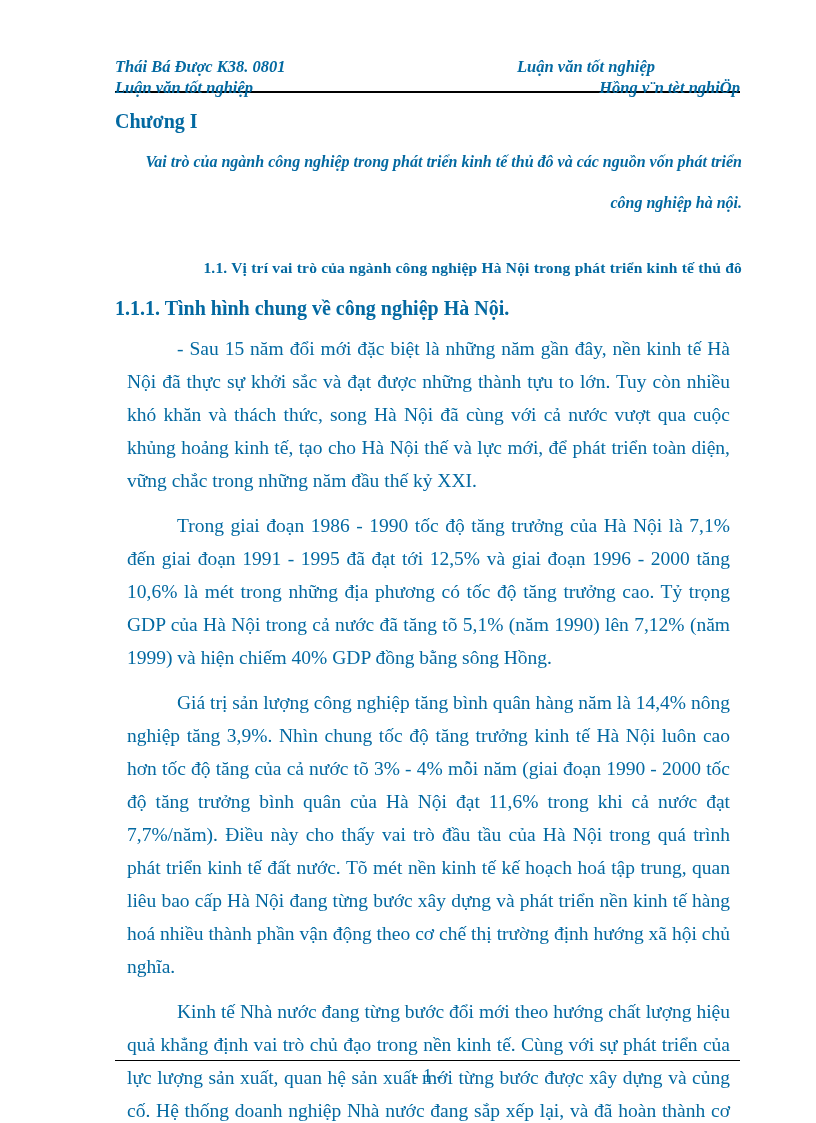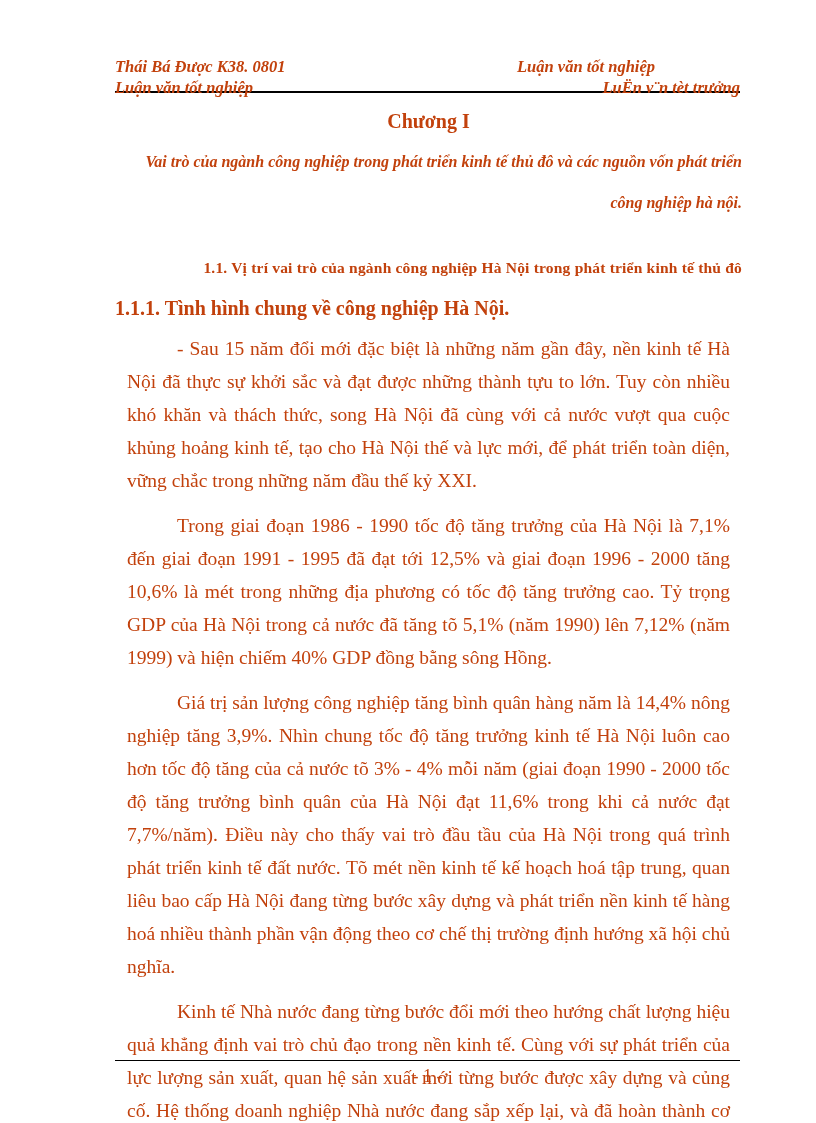--- a/index.html
+++ b/index.html
@@ -1,21 +1,21 @@
 <!DOCTYPE html>
 <html><head>
 <meta charset="utf-8">
 <style>
   * { margin: 0; padding: 0; box-sizing: border-box; }
   html, body { background: #ffffff; }
   .page {
     width: 816px;
     height: 1123px;
     background: #ffffff;
-    color: #c2410c;
+    color: #0369a1;
     font-family: "Liberation Serif", "DejaVu Serif", serif;
     position: relative;
     overflow: hidden;
     margin: 0 auto;
   }
   
   .header {
     position: absolute;
     top: 56px;
     left: 115px;
@@ -37,21 +37,21 @@
   
   .content {
     position: absolute;
     top: 110px;
     left: 115px;
     width: 627px;
   }
   .chapter {
     font-size: 20px;
     font-weight: bold;
-    text-align: center;
+    text-align: left;
     margin-bottom: 8px;
   }
   .main-title {
     font-size: 16px;
     font-weight: bold;
     text-align: right;
     line-height: 41px;
     margin-bottom: 36px;
     font-style: italic;
   }
@@ -95,21 +95,21 @@
 
 <div class="page">
 
   <div class="header">
     <div class="header-row r1">
       <span class="hdr-left">Thái Bá Được K38. 0801</span>
       <span class="hdr-right">Luận văn tốt nghiệp</span>
     </div>
     <div class="header-row r2">
       <span class="hdr-left">Luận văn tốt nghiệp</span>
-      <span class="hdr-right">LuËn v¨n tèt trưởng</span>
+      <span class="hdr-right">Hồng v¨n tèt nghiÖp</span>
     </div>
     <div class="header-rule"></div>
   </div>
 
   <div class="content">
     <div class="chapter">Chương I</div>
     <div class="main-title">Vai trò của ngành công nghiệp trong phát triển kinh tế thủ đô và các nguồn vốn phát triển công nghiệp hà nội.</div>
     <div class="sec11">1.1. Vị trí vai trò của ngành công nghiệp Hà Nội trong phát triển kinh tế thủ đô</div>
     <div class="sec111">1.1.1. Tình hình chung về công nghiệp Hà Nội.</div>
     <p>- Sau 15 năm đổi mới đặc biệt là những năm gần đây, nền kinh tế Hà Nội đã thực sự khởi sắc và đạt được những thành tựu to lớn. Tuy còn nhiều khó khăn và thách thức, song Hà Nội đã cùng với cả nước vượt qua cuộc khủng hoảng kinh tế, tạo cho Hà Nội thế và lực mới, để phát triển toàn diện, vững chắc trong những năm đầu thế kỷ XXI.</p>

